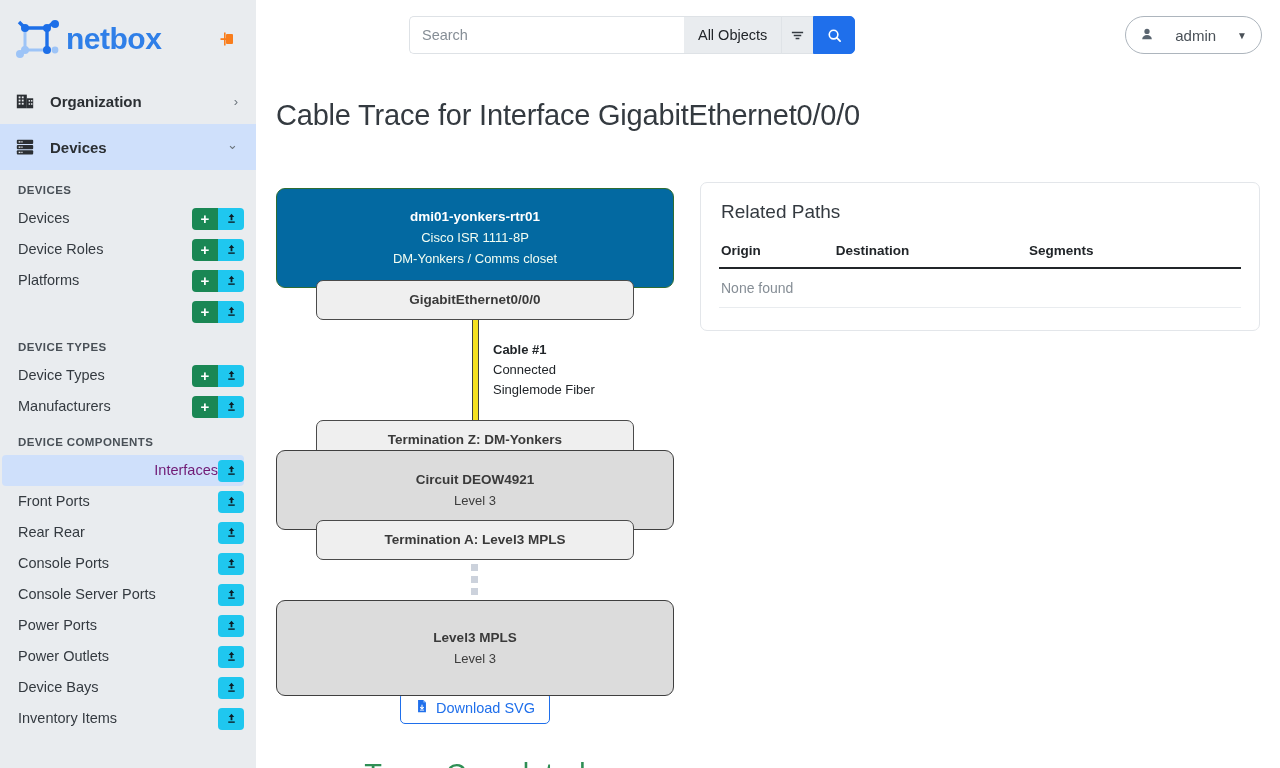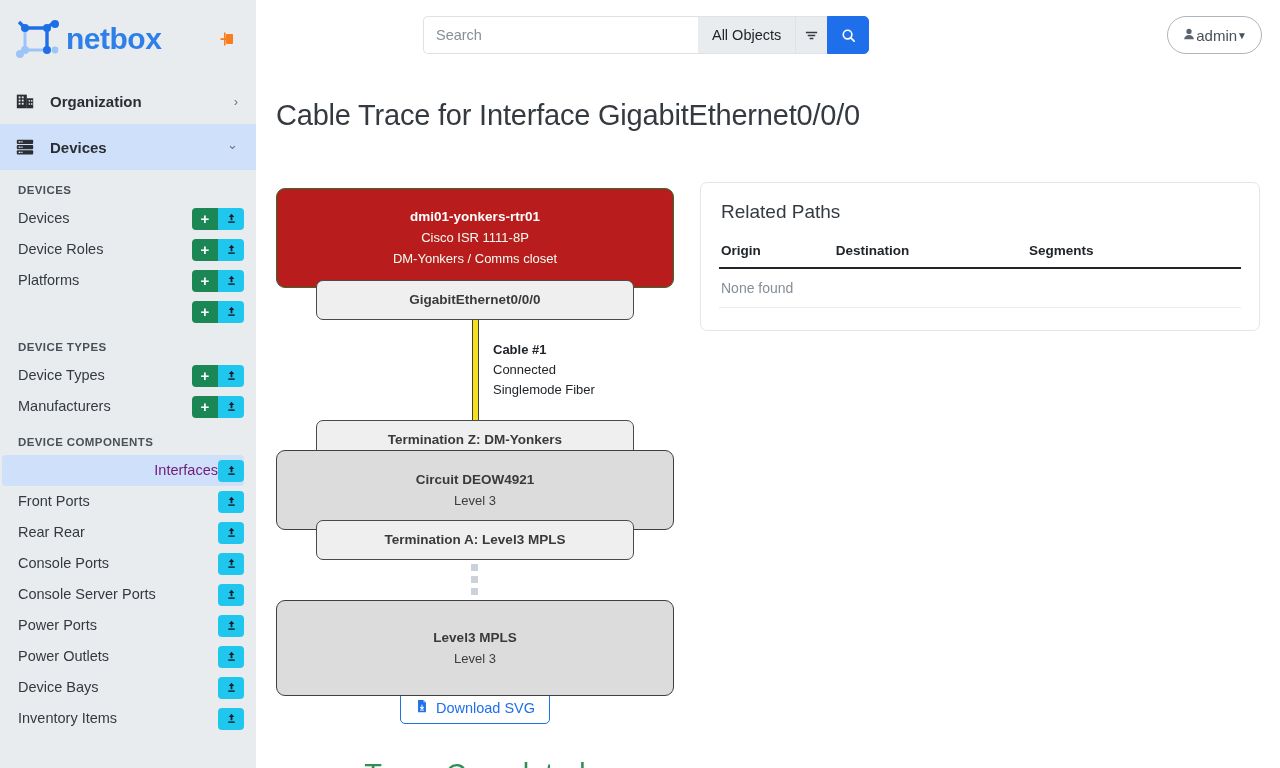--- a/index.html
+++ b/index.html
@@ -68,42 +68,42 @@
   }
   .search-filter {
     display:flex; align-items:center; justify-content:center; width:32px;
     background:#e9ecef; border:1px solid #dee2e6; border-left:1px solid #dfe3e7; border-right:none; cursor:pointer;
   }
   .search-go {
     display:flex; align-items:center; justify-content:center; width:42px;
     background:#1f6feb; border:1px solid #1f6feb; border-radius:0 5px 5px 0; cursor:pointer;
   }
   .user-btn {
-    display:flex; align-items:center; gap:0; height:38px; padding:0 14px;
+    display:flex; align-items:center; gap:21px; height:38px; padding:0 14px;
     border:1px solid #adb5bd; border-radius:19px; color:#495057; font-size:15px;
     cursor:pointer; margin-left:auto;
   }
   .user-btn .caret { font-size:10px; }
 
   .page-title {
     font-size:29px; font-weight:400; color:#343a40; padding:10px 0 0 20px; letter-spacing:-0.2px;
   }
 
   .content { display:flex; padding:30px 20px 0 20px; gap:26px; align-items:flex-start; }
 
   
   .trace-col { width:398px; flex:0 0 398px; position:relative; }
   .trace-svg-area { position:relative; width:398px; height:500px; }
 
   .node {
     position:absolute; left:0; width:398px; border-radius:9px;
     border:1px solid #3f3f3f; display:flex; flex-direction:column;
     align-items:center; justify-content:center; text-align:center;
   }
-  .node.device { background:#b91c1c; border-color:#2f6d32; }
+  .node.device { background:#0369a1; border-color:#2f6d32; }
   .node.device .n-title { color:#fff; font-weight:700; font-size:13.5px; }
   .node.device .n-sub { color:#f2fdf2; font-size:13px; font-weight:400; margin-top:6px; }
   .node.circuit { background:#dcdcdc; }
   .node.circuit .n-title { color:#3a3a3a; font-weight:700; font-size:13.5px; }
   .node.circuit .n-sub { color:#3d3d3d; font-size:13px; margin-top:6px; }
 
   .term {
     position:absolute; left:40px; width:318px; height:40px; border-radius:7px;
     background:#efefef; border:1px solid #4a4a4a;
     display:flex; align-items:center; justify-content:center;

